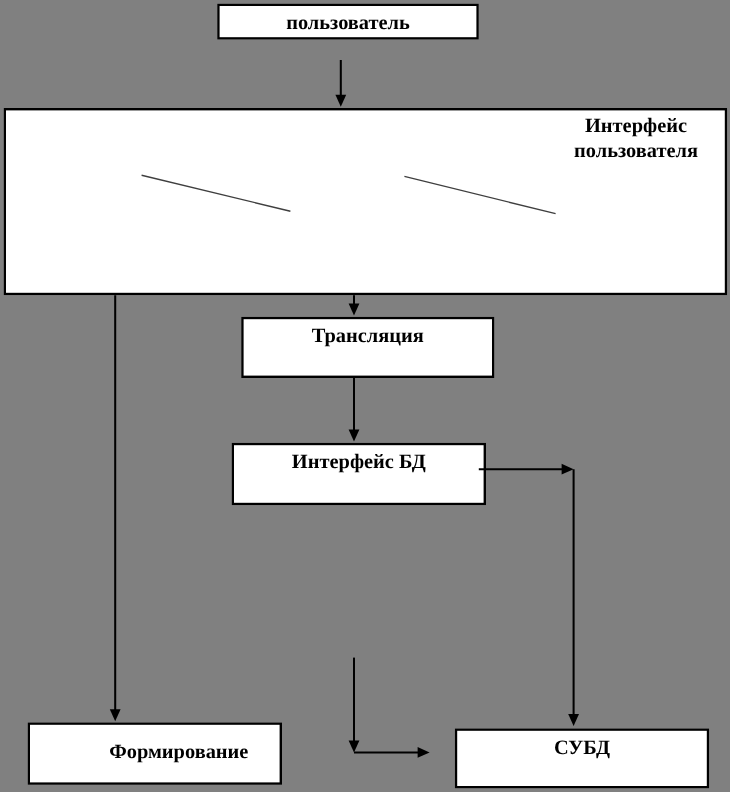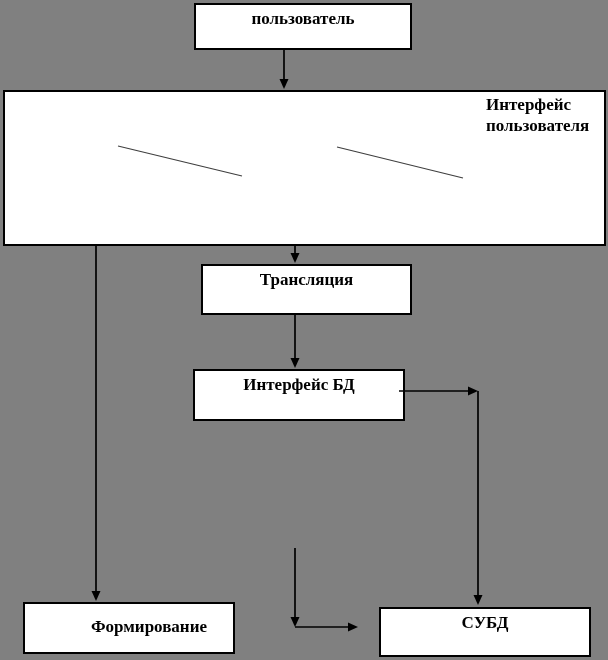--- a/index.html
+++ b/index.html
@@ -27,35 +27,35 @@
   .label {
     font-weight: bold;
     font-size: 17px;
     line-height: 21px;
     color: #000000;
   }
   .center-top {
     text-align: center;
     padding-top: 3px;
   }
-  #node-user          { left: 194px; top: 3px;   width: 218px; height: 47px; }
+  #node-user          { left: 181px; top: 3px;   width: 218px; height: 30px; }
   #node-user-interface{ left: 3px;   top: 90px;  width: 603px; height: 156px; }
   #node-translation   { left: 185px; top: 264px; width: 211px; height: 51px; margin-left: 16px; }
   #node-db-interface  { left: 193px; top: 369px; width: 212px; height: 52px; }
   #node-db            { left: 210px; top: 461px; width: 160px; height: 87px;
                         display: flex; align-items: center; justify-content: center; }
   #node-doc-generation{ left: 23px;  top: 602px; width: 212px; height: 52px; }
   #node-dbms          { left: 359px; top: 607px; width: 212px; height: 50px; margin-left: 20px; }
 
   .ui-corner-label {
     position: absolute;
     top: 2px;
-    right: 6px;
+    right: 18px;
     width: 112px;
-    text-align: left;
+    text-align: center;
   }
   .db-label {
     font-weight: normal;
     font-size: 29px;
     line-height: 29px;
     margin-top: -6px;
   }
   .docs-label {
     padding-top: 2px;
     line-height: 36px;

